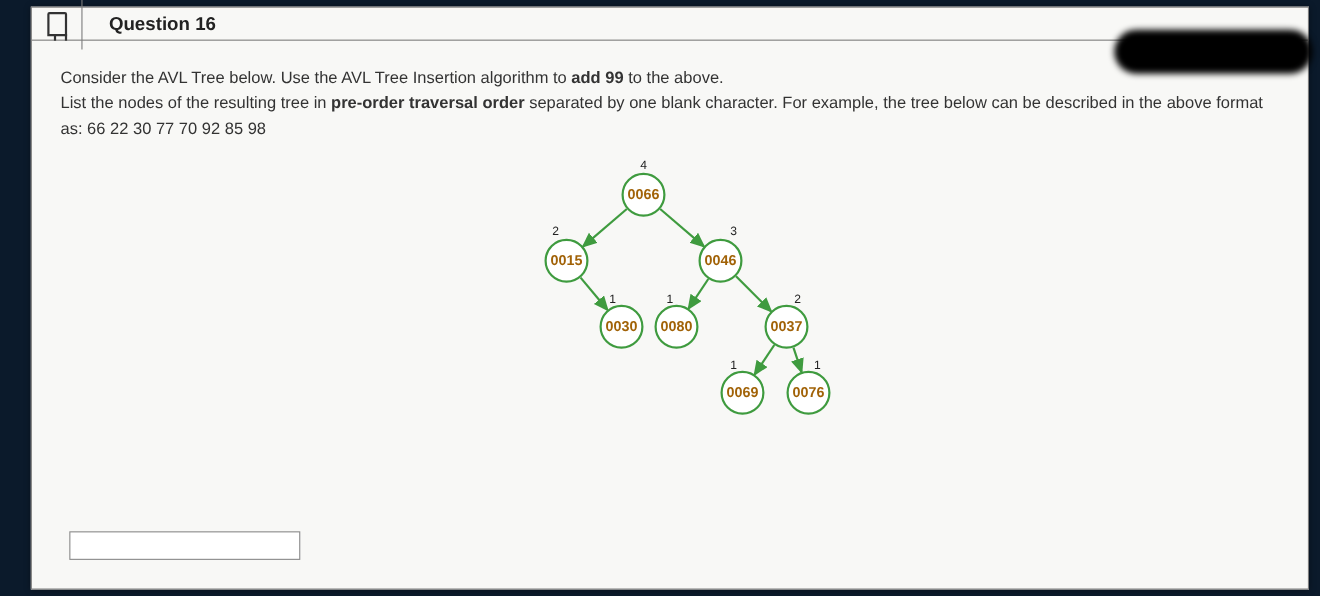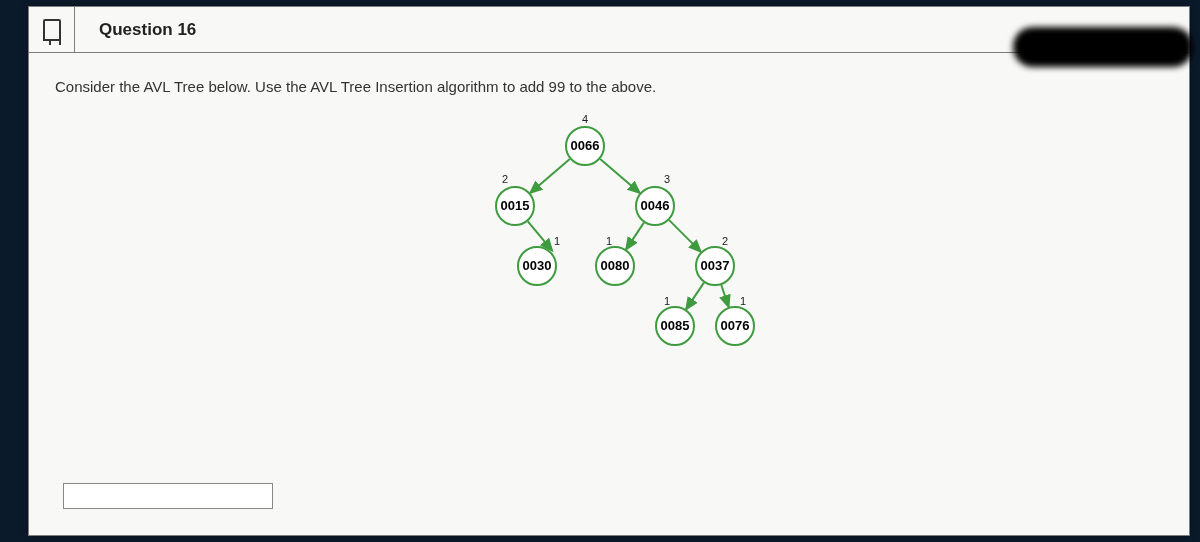--- a/index.html
+++ b/index.html
@@ -16,21 +16,21 @@
       top: 6px; left: 28px; right: 10px; bottom: 6px;
       background: #f8f8f6;
       border: 1px solid #7d7d7d;
       box-shadow: 0 0 6px rgba(0,0,0,.4);
     }
     .q-header {
       display: flex;
       align-items: center;
       gap: 18px;
       border-bottom: 1px solid #7d7d7d;
-      height: 46px;
+      height: 30px;
       padding: 0 0 0 0;
     }
     .flag-box {
       width: 46px; height: 46px;
       border-right: 1px solid #7d7d7d;
       display: flex; align-items: center; justify-content: center;
     }
     .flag {
       width: 18px; height: 22px;
       border: 2px solid #333; border-radius: 2px 2px 0 0;
@@ -46,38 +46,38 @@
       font-size: 17px;
       color: #222;
       padding-left: 6px;
     }
     .q-body {
       padding: 22px 26px 10px 26px;
       color: #333;
       font-size: 15px;
       line-height: 1.55;
     }
-    .q-body .emph1 { font-weight: normal; }
+    .q-body .emph1 { font-weight: bold; }
     .tree-wrap {
       position: relative;
       width: 100%;
       height: 260px;
       margin-top: 8px;
     }
     .tree-svg {
       position: absolute; top: 0; left: 0; width: 100%; height: 100%;
     }
     .node {
       position: absolute;
       width: 40px; height: 40px;
       border: 2px solid #3f9b3f;
       border-radius: 50%;
       background: #fff;
       display: flex; align-items: center; justify-content: center;
-      font-size: 13px; font-weight: bold; color: #000000;
+      font-size: 13px; font-weight: bold; color: #a16207;
       transform: translate(-50%, -50%);
     }
     .edge-label {
       position: absolute;
       font-size: 11px;
       color: #222;
       transform: translate(-50%, -50%);
     }
     .answer-row {
       position: absolute;
@@ -107,44 +107,47 @@
     <div class="flag-box">
       <span class="flag"></span>
     </div>
     <div class="q-title">Question 16</div>
   </div>
 
   <div class="q-body">
     <p>
       <span>Consider the AVL Tree below.  Use the AVL Tree Insertion algorithm  to </span><span class="emph1">add 99</span><span> to the above.</span>
     </p>
+    <p>
+      <span>List the nodes of the resulting tree in </span><span class="emph1">pre-order traversal order</span><span> separated by one blank character. For example, the tree below can be described in the above format as: </span><span>66 22 30 77 70 92 85 98</span>
+    </p>
 
     <div class="tree-wrap">
       <svg class="tree-svg" id="tree-svg">
         <defs>
           <marker id="arrow" markerWidth="8" markerHeight="8" refX="6" refY="3" orient="auto">
             <path d="M0,0 L7,3 L0,6 Z" fill="#3f9b3f"></path>
           </marker>
         </defs>
       <line x1="514.814867952694" y1="53.01582746911937" x2="475.18513204730596" y2="86.98417253088063" stroke="#3f9b3f" stroke-width="2" marker-end="url(#arrow)"></line>
           <line x1="545.185132047306" y1="53.01582746911937" x2="584.814867952694" y2="86.98417253088063" stroke="#3f9b3f" stroke-width="2" marker-end="url(#arrow)"></line>
           <line x1="472.8036879932896" y1="115.36442559194752" x2="497.1963120067104" y2="144.6355744080525" stroke="#3f9b3f" stroke-width="2" marker-end="url(#arrow)"></line>
           <line x1="588.9059960754954" y1="116.64100588675687" x2="571.0940039245046" y2="143.3589941132431" stroke="#3f9b3f" stroke-width="2" marker-end="url(#arrow)"></line>
           <line x1="614.142135623731" y1="114.14213562373095" x2="645.857864376269" y2="145.85786437626905" stroke="#3f9b3f" stroke-width="2" marker-end="url(#arrow)"></line>
           <line x1="648.9059960754954" y1="176.6410058867569" x2="631.0940039245046" y2="203.3589941132431" stroke="#3f9b3f" stroke-width="2" marker-end="url(#arrow)"></line>
           <line x1="666.3245553203368" y1="178.97366596101028" x2="673.6754446796632" y2="201.02633403898972" stroke="#3f9b3f" stroke-width="2" marker-end="url(#arrow)"></line>
         </svg>
       <div id="tree-nodes">
           <div class="node" style="left: 530px; top: 40px;">0066</div>
           <div class="node" style="left: 460px; top: 100px;">0015</div>
           <div class="node" style="left: 600px; top: 100px;">0046</div>
-          <div class="node" style="left: 482px; top: 160px;">0030</div>
+          <div class="node" style="left: 510px; top: 160px;">0030</div>
           <div class="node" style="left: 560px; top: 160px;">0080</div>
           <div class="node" style="left: 660px; top: 160px;">0037</div>
-          <div class="node" style="left: 620px; top: 220px;">0085</div>
+          <div class="node" style="left: 620px; top: 220px;">0069</div>
           <div class="node" style="left: 680px; top: 220px;">0076</div>
         </div>
       <div id="tree-heights">
           <span class="edge-label" style="left: 530px; top: 14px;">4</span>
           <span class="edge-label" style="left: 450px; top: 74px;">2</span>
           <span class="edge-label" style="left: 612px; top: 74px;">3</span>
           <span class="edge-label" style="left: 502px; top: 136px;">1</span>
           <span class="edge-label" style="left: 554px; top: 136px;">1</span>
           <span class="edge-label" style="left: 670px; top: 136px;">2</span>
           <span class="edge-label" style="left: 612px; top: 196px;">1</span>

